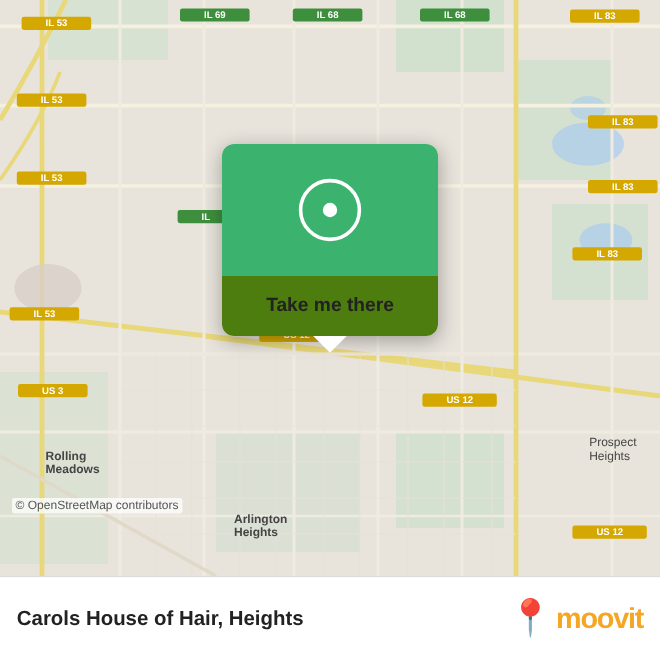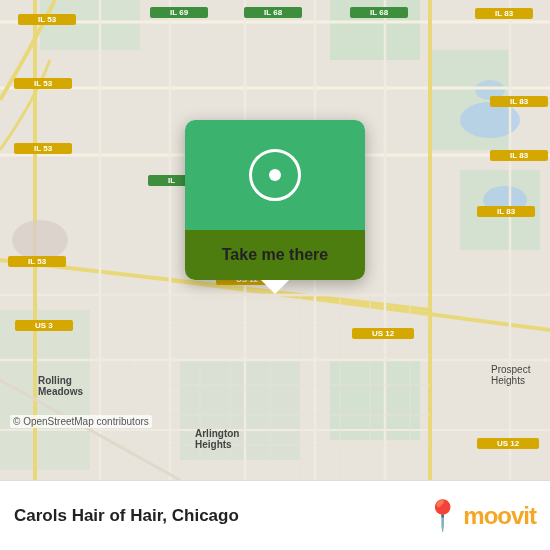--- a/index.html
+++ b/index.html
@@ -279,19 +279,19 @@
           <div id="pin-dot"></div>
         </div>
       </div>
       <button id="take-me-there-btn">Take me there</button>
       <div id="popup-tail"></div>
     </div>
 
   </div>
 
   <div id="bottom-bar">
-    <span id="place-name">Carols Hair of Hair, Chicago</span>
+    <span id="place-name">Carols House of Hair, Heights</span>
     <div id="moovit-logo">
       <span style="font-size:30px; color:#e84040; line-height:1;">📍</span>
       <span id="moovit-text">moovit</span>
     </div>
   </div>
 </div>
 
 </body></html>

